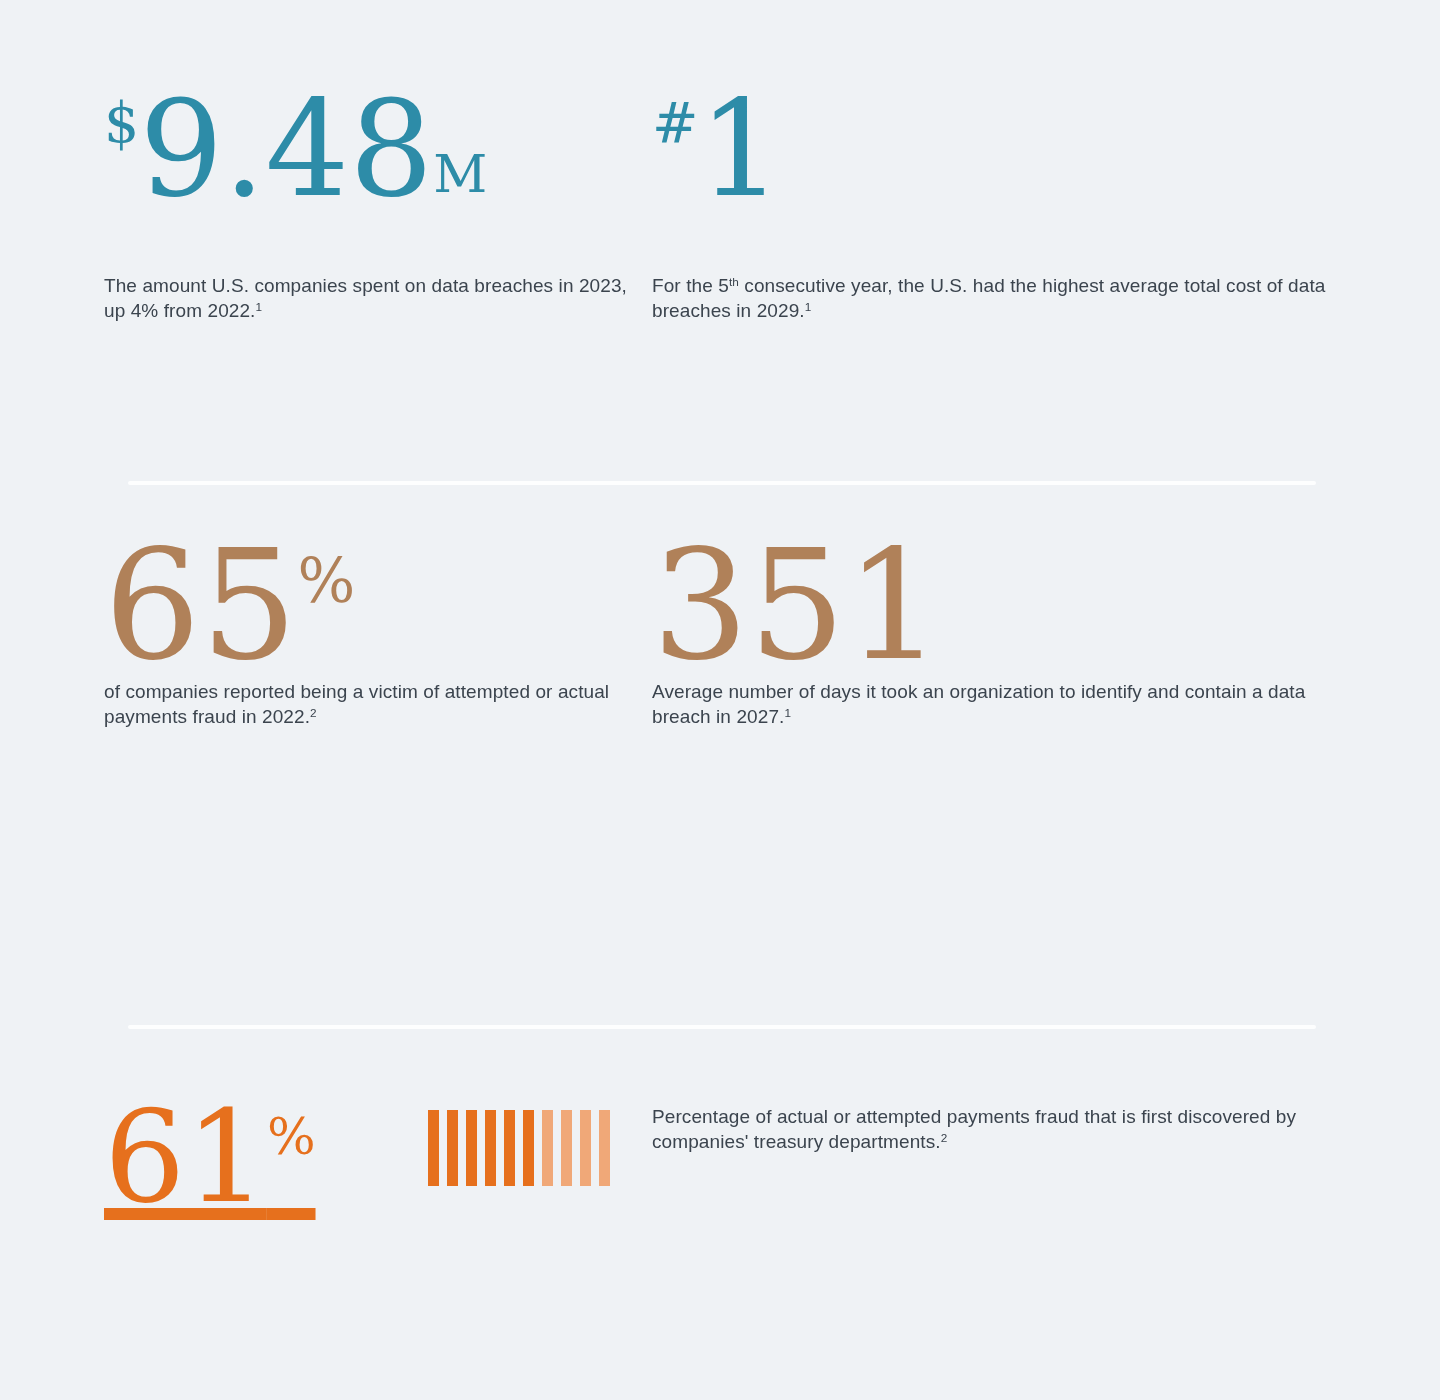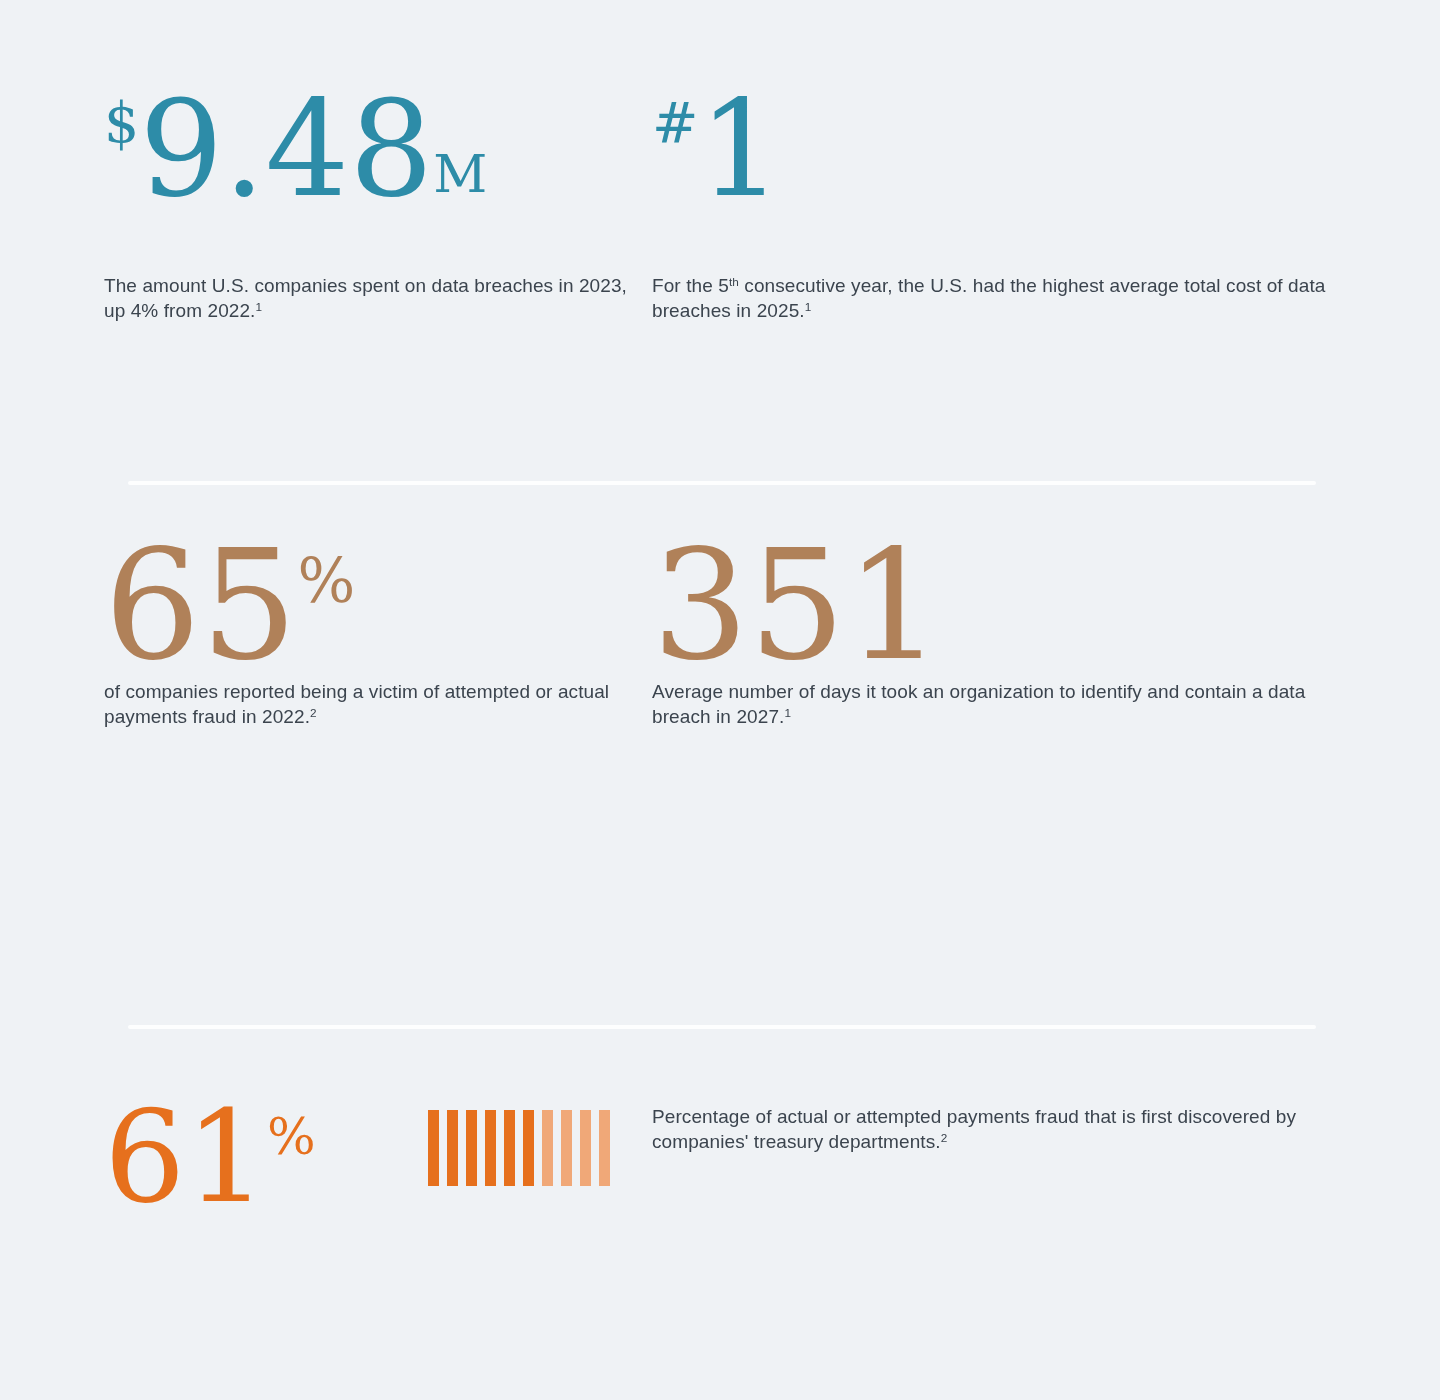--- a/index.html
+++ b/index.html
@@ -59,21 +59,21 @@
     letter-spacing: 0.01em;
   }
 
   .bignum .post-hi {
     font-size: 0.40em;
     vertical-align: 0.92em;
   }
 
   .teal   { color: #2d8ca8; }
   .bronze { color: #b08159; }
-  .orange { color: #e6701d; }
+  .orange { color: #e6701d; text-decoration: underline; }
 
   
   .caption {
     font-family: "Liberation Sans", sans-serif;
     font-size: 19px;
     line-height: 1.33;
     color: #3b444e;
     letter-spacing: 0.005em;
   }
 
@@ -133,21 +133,21 @@
 
   <div class="stat-row" id="row-1">
 
     <div class="stat-cell cell-left">
       <span class="bignum teal"><span class="pre">$</span><span>9.48</span><span class="post-sm">M</span></span>
       <p class="caption"><span>The amount U.S. companies spent on data breaches in 2023, up 4% from 2022.</span><sup>1</sup></p>
     </div>
 
     <div class="stat-cell cell-right">
       <span class="bignum teal"><span class="pre">#</span><span>1</span></span>
-      <p class="caption"><span>For the 5</span><sup>th</sup><span> consecutive year, the U.S. had the highest average total cost of data breaches in 2025.</span><sup>1</sup></p>
+      <p class="caption"><span>For the 5</span><sup>th</sup><span> consecutive year, the U.S. had the highest average total cost of data breaches in 2029.</span><sup>1</sup></p>
     </div>
 
   </div>
 
   <div class="divider" id="divider-1"></div>
 
   <div class="stat-row" id="row-2">
 
     <div class="stat-cell cell-left">
       <span class="bignum bronze"><span>65</span><span class="post-hi">%</span></span>

